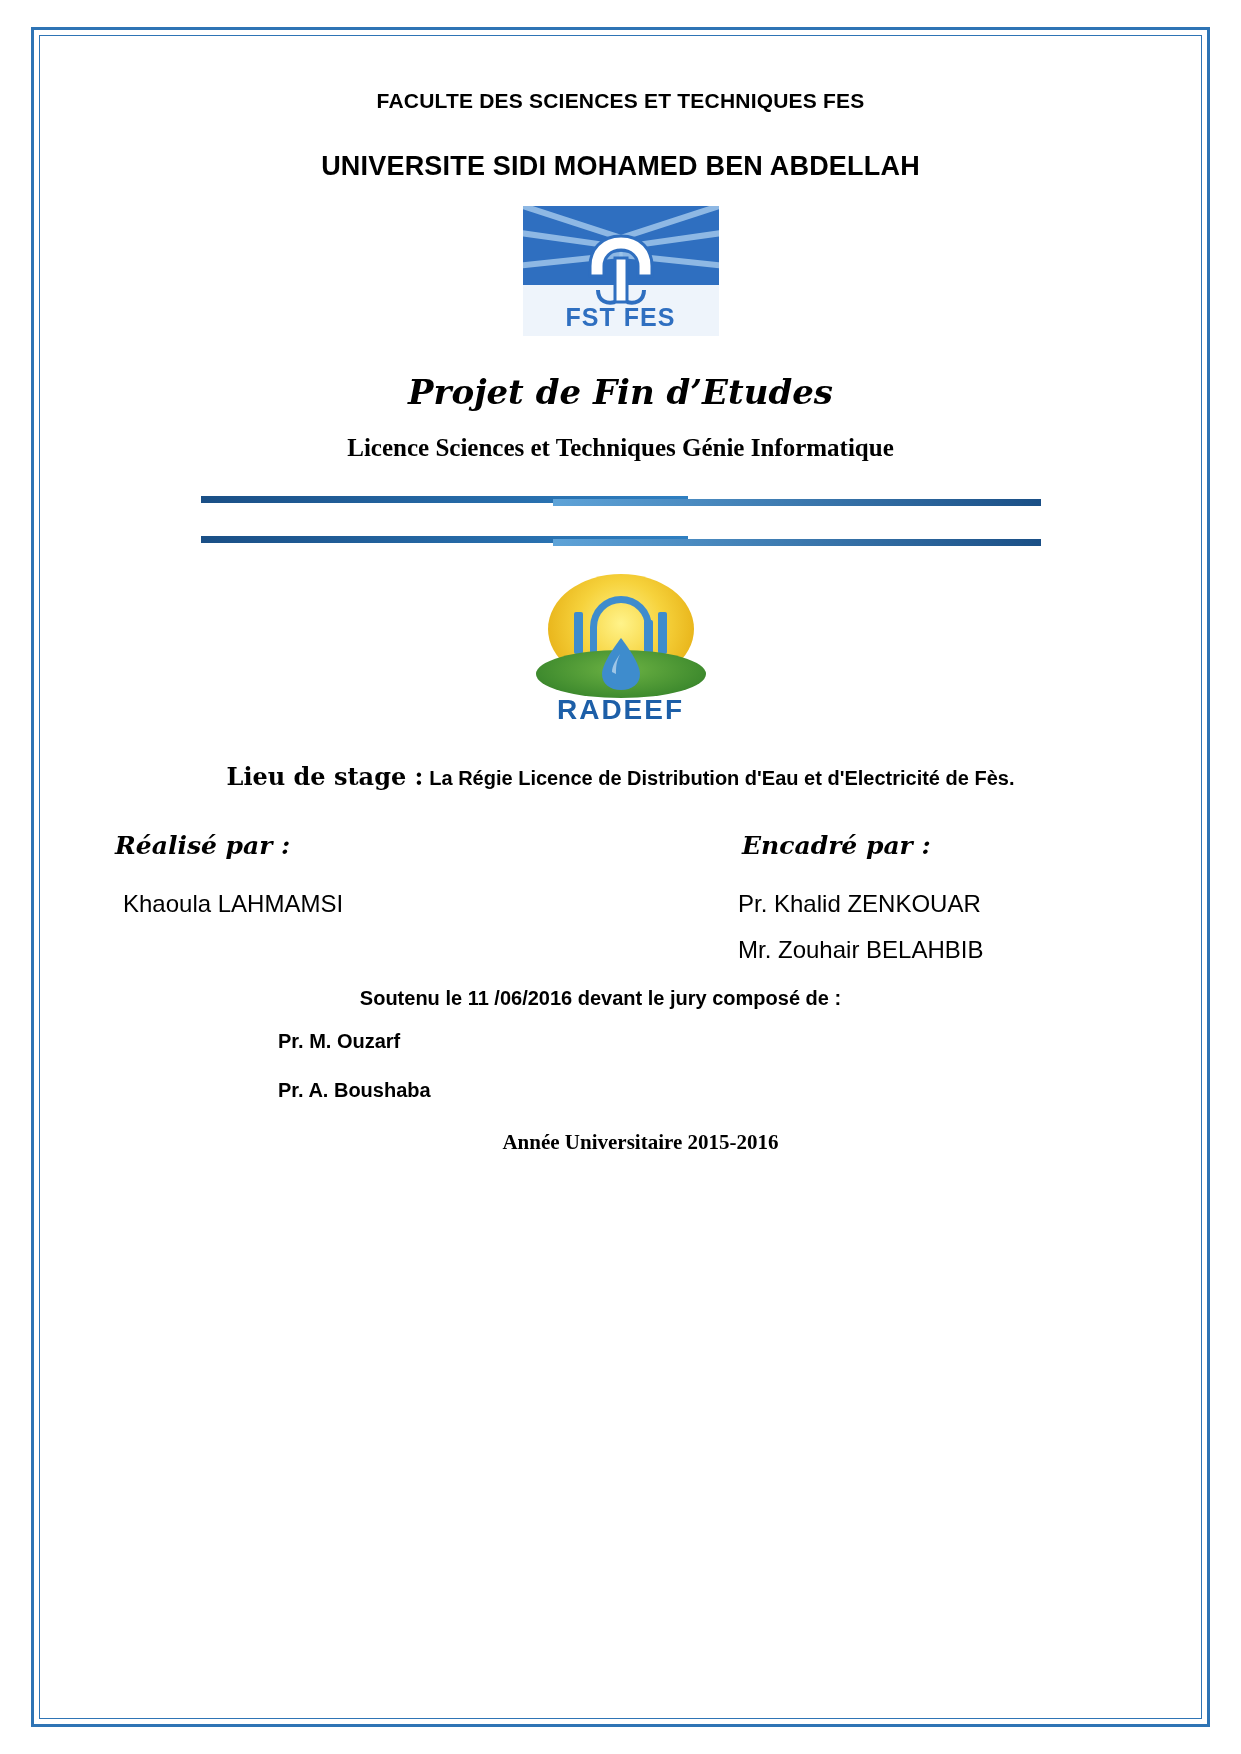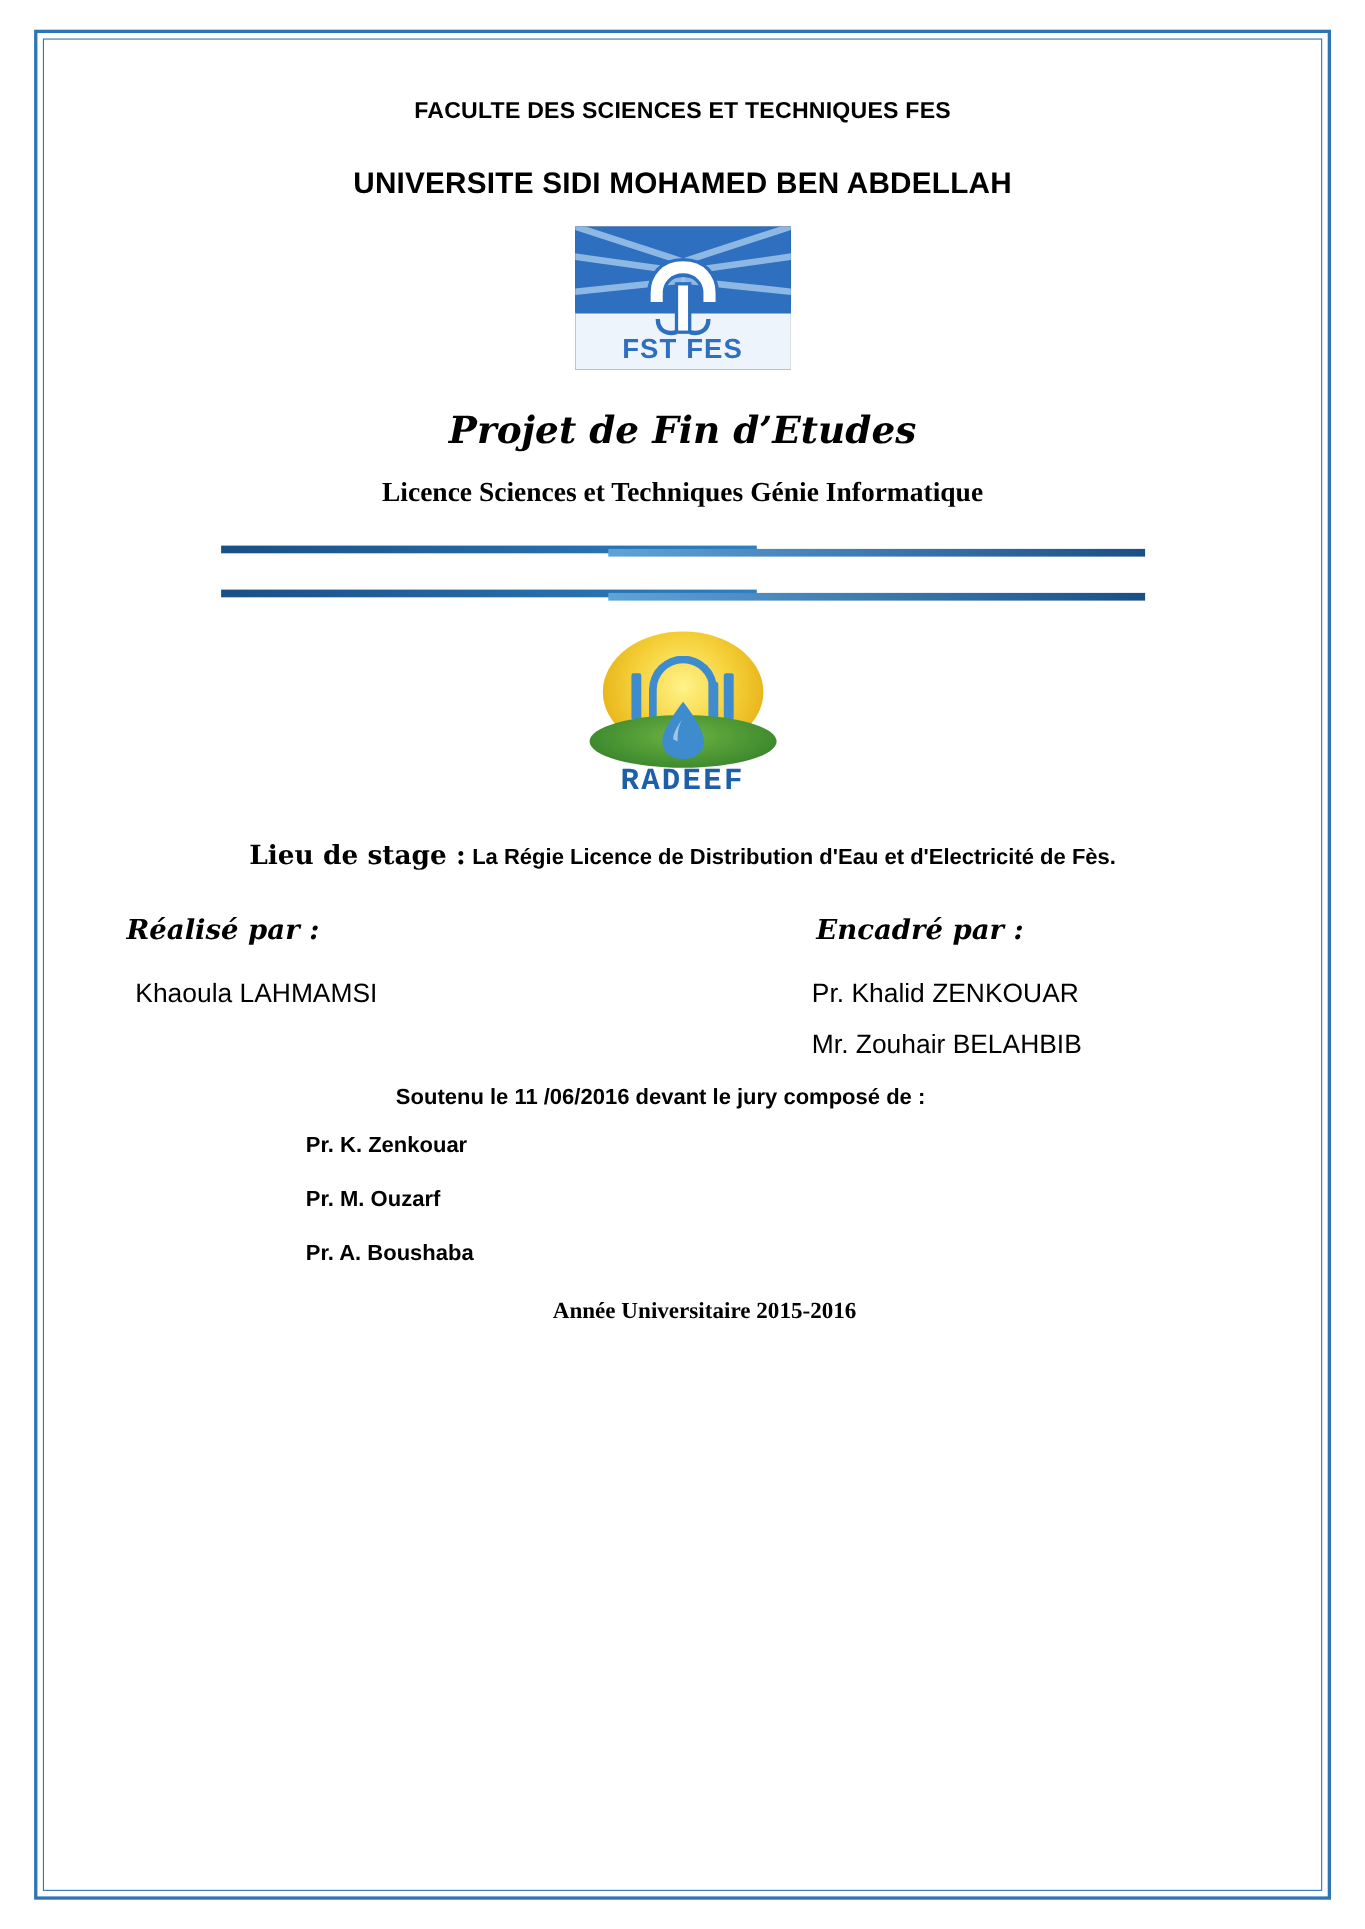--- a/index.html
+++ b/index.html
@@ -68,21 +68,21 @@
   
   .fst-logo-wrap {
     margin-top: 24px;
     display: flex;
     justify-content: center;
   }
   .fst-logo {
     width: 196px;
     height: 130px;
     position: relative;
-    background: #0f172a;
+    background: #5eead4;
   }
   .fst-top {
     position: absolute;
     left: 0; top: 0;
     width: 196px; height: 78px;
     background: #2f6fc0;
     overflow: hidden;
   }
   .fst-bot {
     position: absolute;
@@ -221,21 +221,21 @@
     position: absolute;
     background: #3e8ccd;
     width: 9px;
     border-radius: 2px;
   }
   .radeef-text {
     position: absolute;
     left: 0; bottom: 0;
     width: 182px;
     text-align: center;
-    font-family: Liberation Mono, monospace;
+    font-family: Liberation Sans, sans-serif;
     font-weight: bold;
     font-size: 28px;
     color: #1d5fa8;
     letter-spacing: 2px;
   }
 
   
   .lieu {
     margin-top: 36px;
     text-align: center;
@@ -387,20 +387,19 @@
     <div class="col-right">
       <div class="col-head">Encadré par :</div>
       <div class="name n1">Pr. Khalid ZENKOUAR</div>
       <div class="name n2">Mr. Zouhair BELAHBIB</div>
     </div>
   </div>
 
   <div class="jury-head">Soutenu le 11 /06/2016 devant le jury composé de :</div>
 
   <div class="jury-list">
-    <div class="jury-item">Pr. K. Zenkouar</div>
     <div class="jury-item">Pr. M. Ouzarf</div>
     <div class="jury-item">Pr. A. Boushaba</div>
   </div>
 
   <div class="annee">Année Universitaire 2015-2016</div>
 
 </div>
 
 </body></html>

